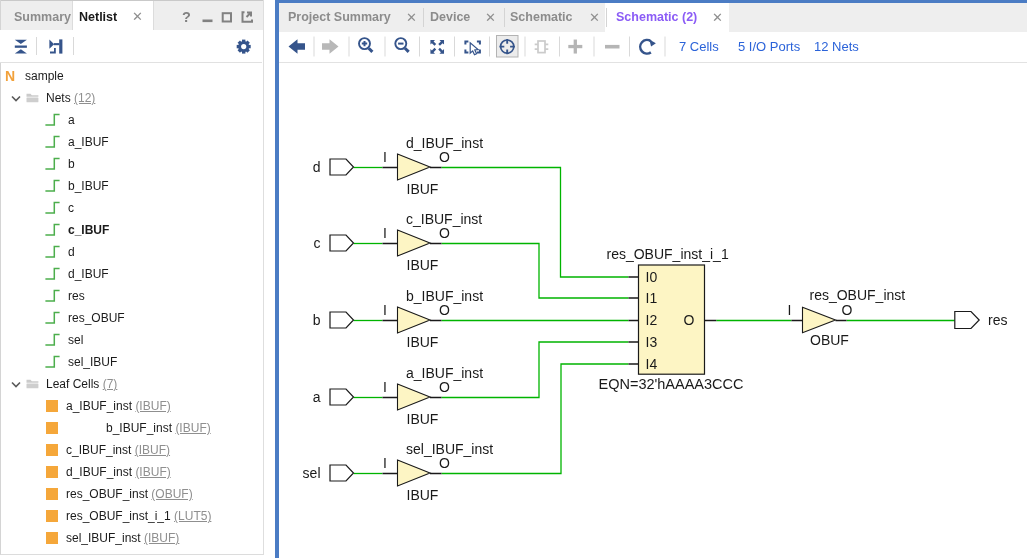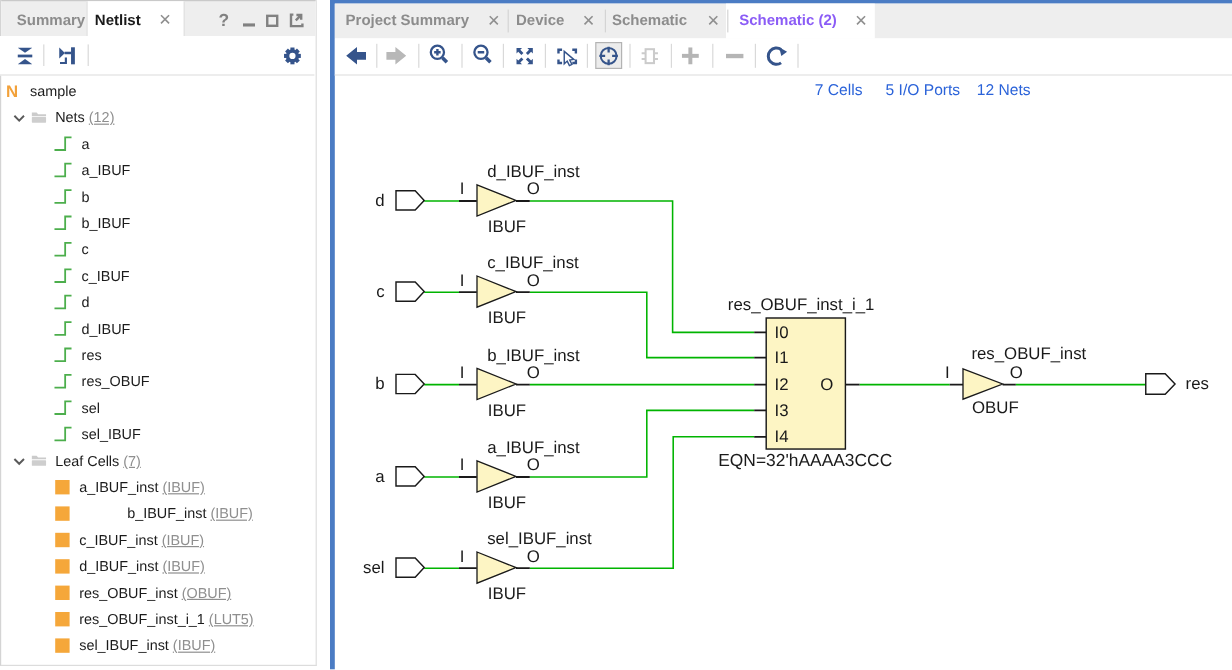--- a/index.html
+++ b/index.html
@@ -14,21 +14,21 @@
 
 .trow{height:22px;line-height:22px;font-size:12px;color:#1b1b1b;white-space:nowrap;}
 .grey{color:#8f8f8f;text-decoration:underline;}
 .sq{width:12px;height:12px;background:#f5a73a;}
 
 #rp-top{left:276px;top:0;width:751px;height:3px;background:#4b7cc4;}
 #rp-left{left:275px;top:0;width:4px;height:558px;background:#4b7cc4;}
 #rp-tabs{left:279px;top:3px;width:748px;height:29px;background:#eeeeee;}
 #rp-acttab{left:326px;top:0px;width:123px;height:29px;background:#ffffff;}
 #rp-toolbar{left:279px;top:32px;width:748px;height:31px;background:#fff;border-bottom:1px solid #e2e2e2;box-sizing:border-box;}
-.lnk{font-size:13px;color:#2b63d9;margin-top:28px;}
+.lnk{font-size:13px;color:#2b63d9;}
 .x{color:#8f8f8f;font-size:13px;font-weight:normal;}
 </style>
 </head>
 <body>
 
 <div class="abs" id="lp"></div>
 <div class="abs" id="lp-tabs"></div>
 <div class="abs" id="lp-acttab"></div>
 <div class="abs tabtxt" style="left:14px;top:10px;">Summary</div>
 <div class="abs tabtxt" style="left:79px;top:10px;color:#1a1a1a;">Netlist</div>
@@ -112,21 +112,21 @@
 <div class="abs trow" style="left:0;top:197px;">
     <svg class="abs neti" style="left:45px;top:4px;" width="15" height="14" viewBox="0 0 15 14">
       <path d="M0.4,12 L9.3,12 L9.3,1.4 L14.6,1.4" fill="none" stroke="#4cae4c" stroke-width="1.5"></path>
     </svg>
     <span class="abs" style="left:68px;">c</span>
   </div>
 <div class="abs trow" style="left:0;top:219px;">
     <svg class="abs neti" style="left:45px;top:4px;" width="15" height="14" viewBox="0 0 15 14">
       <path d="M0.4,12 L9.3,12 L9.3,1.4 L14.6,1.4" fill="none" stroke="#4cae4c" stroke-width="1.5"></path>
     </svg>
-    <span class="abs" style="left:68px;">c_IBUF</span>
+    <span class="abs" style="left:68px;font-weight:bold;">c_IBUF</span>
   </div>
 <div class="abs trow" style="left:0;top:241px;">
     <svg class="abs neti" style="left:45px;top:4px;" width="15" height="14" viewBox="0 0 15 14">
       <path d="M0.4,12 L9.3,12 L9.3,1.4 L14.6,1.4" fill="none" stroke="#4cae4c" stroke-width="1.5"></path>
     </svg>
     <span class="abs" style="left:68px;">d</span>
   </div>
 <div class="abs trow" style="left:0;top:263px;">
     <svg class="abs neti" style="left:45px;top:4px;" width="15" height="14" viewBox="0 0 15 14">
       <path d="M0.4,12 L9.3,12 L9.3,1.4 L14.6,1.4" fill="none" stroke="#4cae4c" stroke-width="1.5"></path>

